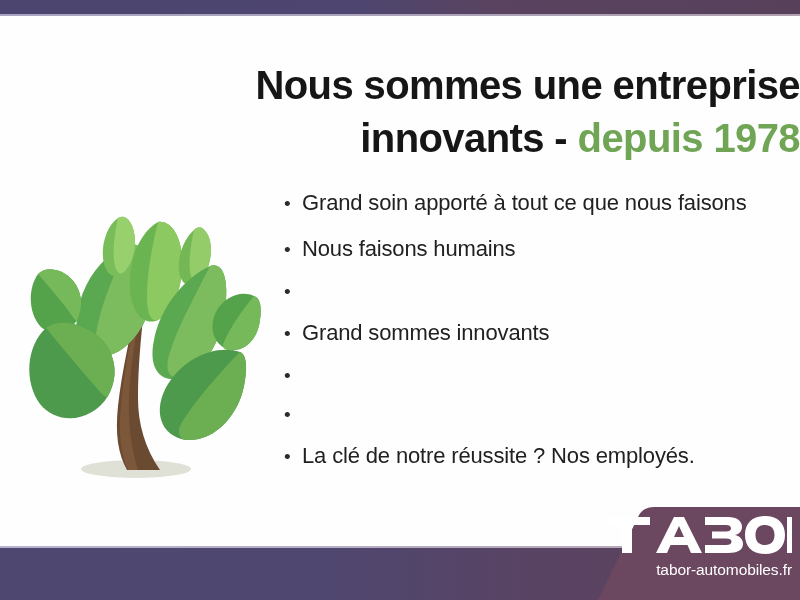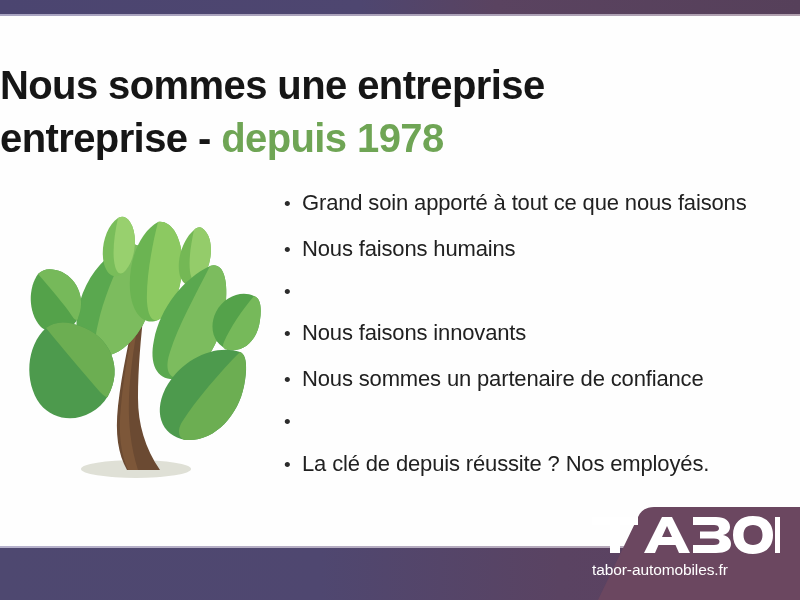--- a/index.html
+++ b/index.html
@@ -54,21 +54,21 @@
     background: linear-gradient(90deg, #a49fc0 0%, #a396ae 60%, #a891a2 100%);
     opacity: .8;
   }
 
   
   .heading {
     position: absolute;
     left: 0;
     top: 32px;
     width: 800px;
-    text-align: left;
+    text-align: right;
     font-size: 40px;
     line-height: 1.32;
     font-weight: bold;
     letter-spacing: -0.6px;
     color: #161616;
   }
   .heading .accent {
     color: #6fa555;
     margin-top: 28px;
   }
@@ -121,21 +121,21 @@
   }
   .logo-shape {
     position: absolute;
     inset: 0;
   }
   .logo-inner {
     position: absolute;
     left: 42px;
     top: 10px;
     width: 200px;
-    text-align: left;
+    text-align: right;
   }
   .logo-mark {
     height: 40px;
     width: 188px;
     margin: 0 auto;
   }
   .logo-tagline {
     margin-top: 2px;
     font-size: 15.5px;
     color: #ffffff;
@@ -154,21 +154,21 @@
 <body>
 
 <div class="slide">
 
   <div class="bar-top"></div>
   <div class="bar-top-line"></div>
 
   <h1 class="heading">
     <span>Nous sommes une entreprise</span>
     <span class="line2">
-      <span>entreprise - </span><span class="accent">depuis 1978</span>
+      <span>innovants - </span><span class="accent">depuis 1978</span>
     </span>
   </h1>
 
   <div class="tree-wrap">
     <svg viewBox="0 0 252 300" width="252" height="300" aria-hidden="true">
 
       <ellipse cx="122" cy="283" rx="55" ry="9" fill="#dfe0d6"></ellipse>
 
       <path d="M122 122 C 116 150, 108 185, 104 220 C 101 248, 104 268, 113 284 L 146 284 C 131 262, 124 238, 124 212 C 124 182, 127 150, 130 124 Z" fill="#6b4a32"></path>
       <path d="M122 122 C 117 152, 110 186, 107 220 C 104 248, 107 268, 114 284 L 124 284 C 117 262, 114 238, 115 212 C 116 182, 122 150, 126 124 Z" fill="#7d5739"></path>
@@ -227,32 +227,31 @@
     </li>
     <li class="bullet-row">
       <span class="bullet-dot">•</span>
       <span class="bullet-text">Nous faisons humains</span>
     </li>
     <li class="bullet-row">
       <span class="bullet-dot">•</span>
     </li>
     <li class="bullet-row">
       <span class="bullet-dot">•</span>
-      <span class="bullet-text">Nous faisons innovants</span>
-    </li>
-    <li class="bullet-row">
-      <span class="bullet-dot">•</span>
-      <span class="bullet-text">Nous sommes un partenaire de confiance</span>
-    </li>
-    <li class="bullet-row">
-      <span class="bullet-dot">•</span>
-    </li>
-    <li class="bullet-row">
-      <span class="bullet-dot">•</span>
-      <span class="bullet-text">La clé de depuis réussite ? Nos employés.</span>
+      <span class="bullet-text">Grand sommes innovants</span>
+    </li>
+    <li class="bullet-row">
+      <span class="bullet-dot">•</span>
+    </li>
+    <li class="bullet-row">
+      <span class="bullet-dot">•</span>
+    </li>
+    <li class="bullet-row">
+      <span class="bullet-dot">•</span>
+      <span class="bullet-text">La clé de notre réussite ? Nos employés.</span>
     </li>
   </ul>
 
   <div class="bar-bottom-line"></div>
   <div class="bar-bottom"></div>
 
   <div class="logo-panel">
     <svg class="logo-shape" viewBox="0 0 250 95" width="250" height="95" preserveAspectRatio="none" aria-hidden="true">
       <path d="M48 95 L 88 12 C 91 5, 97 2, 104 2 L 250 2 L 250 95 Z" fill="#6b4760"></path>
     </svg>

